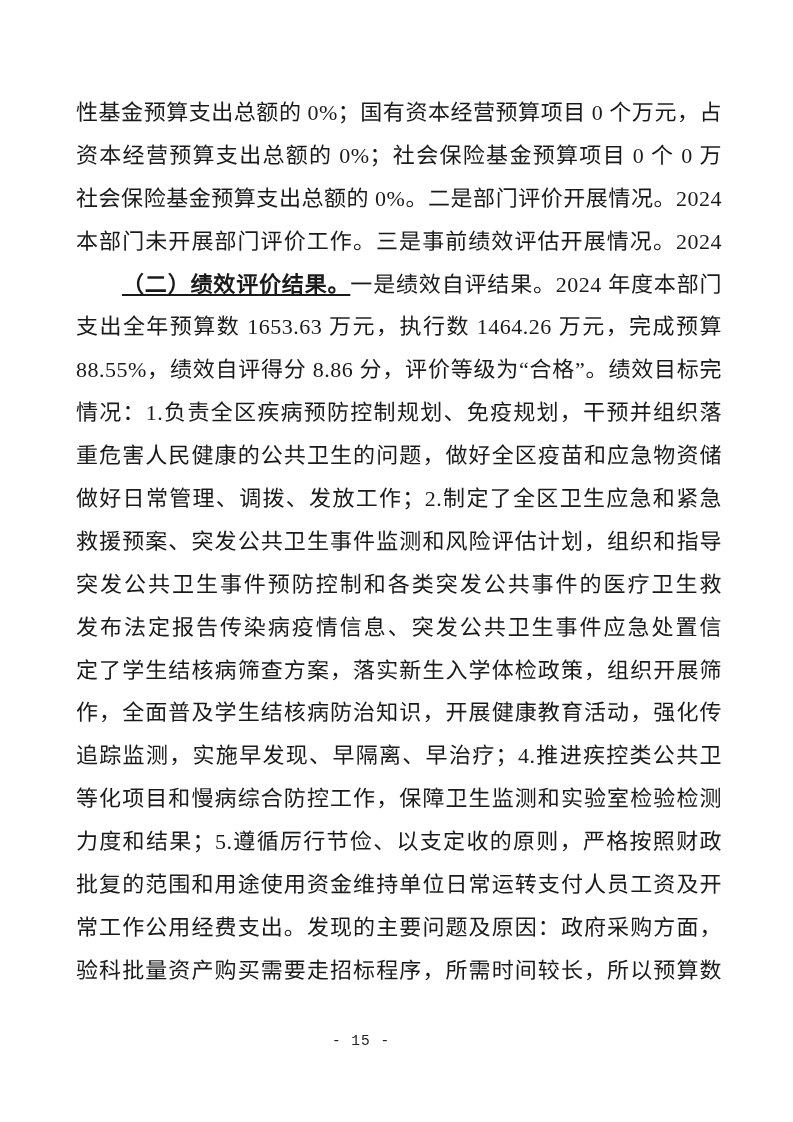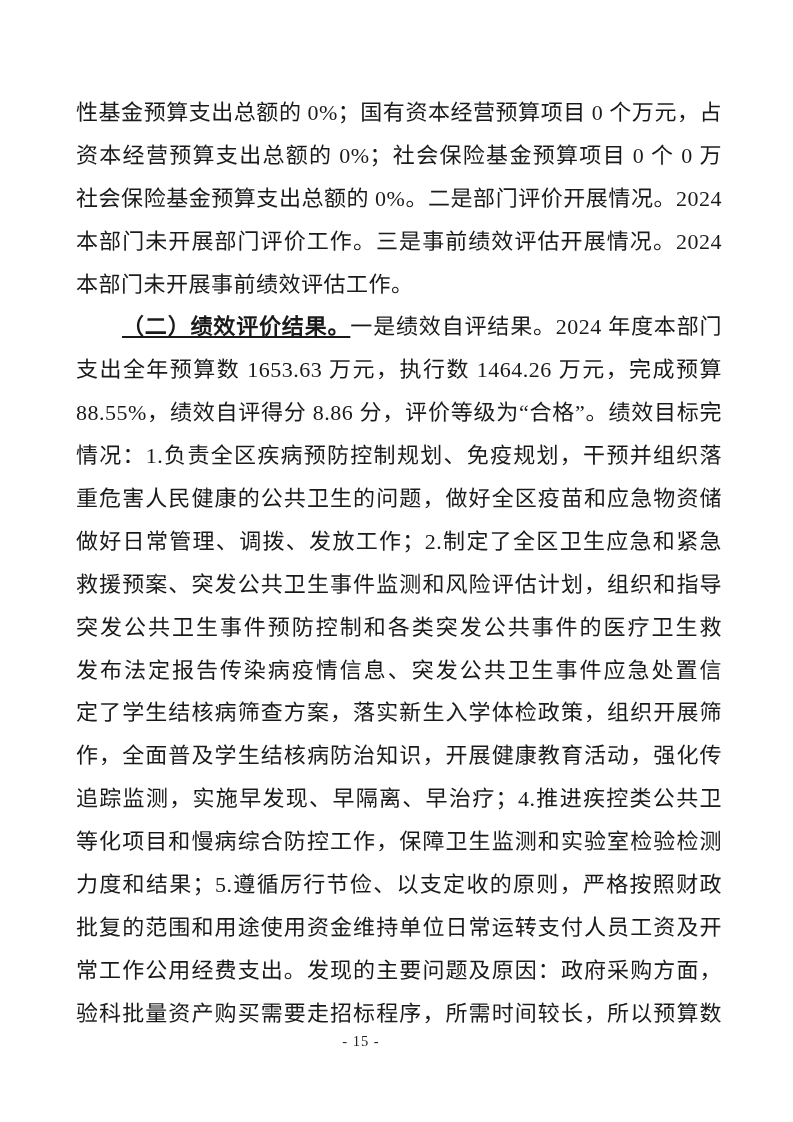--- a/index.html
+++ b/index.html
@@ -48,34 +48,33 @@
   .page-number {
     position: absolute;
     top: 1030px;
     left: 0;
     width: 722px;
     text-align: center;
     font-size: 14.5px;
     line-height: 22px;
     letter-spacing: 1px;
     color: #222222;
-    font-family: Liberation Serif, serif;
+    font-family: Liberation Mono, monospace;
   }
 </style>
 </head>
 <body>
 
 <div class="page">
   <div class="content">
 
     <div class="line">性基金预算支出总额的 0%；国有资本经营预算项目 0 个万元，占国有</div>
     <div class="line">资本经营预算支出总额的 0%；社会保险基金预算项目 0 个 0 万元,占</div>
     <div class="line">社会保险基金预算支出总额的 0%。二是部门评价开展情况。2024 年度</div>
     <div class="line">本部门未开展部门评价工作。三是事前绩效评估开展情况。2024 年度</div>
-    <div class="line para-end">本部门未开展事前绩效评估工作。</div>
 
     <div class="line indent"><span class="bold">（二）绩效评价结果。</span><span>一是绩效自评结果。2024 年度本部门整体</span></div>
     <div class="line">支出全年预算数 1653.63 万元，执行数 1464.26 万元，完成预算的</div>
     <div class="line">88.55%，绩效自评得分 8.86 分，评价等级为“合格”。绩效目标完成</div>
     <div class="line">情况：1.负责全区疾病预防控制规划、免疫规划，干预并组织落实严</div>
     <div class="line">重危害人民健康的公共卫生的问题，做好全区疫苗和应急物资储备，</div>
     <div class="line">做好日常管理、调拨、发放工作；2.制定了全区卫生应急和紧急医学</div>
     <div class="line">救援预案、突发公共卫生事件监测和风险评估计划，组织和指导全区</div>
     <div class="line">突发公共卫生事件预防控制和各类突发公共事件的医疗卫生救援；3.</div>
     <div class="line">发布法定报告传染病疫情信息、突发公共卫生事件应急处置信息，制</div>

